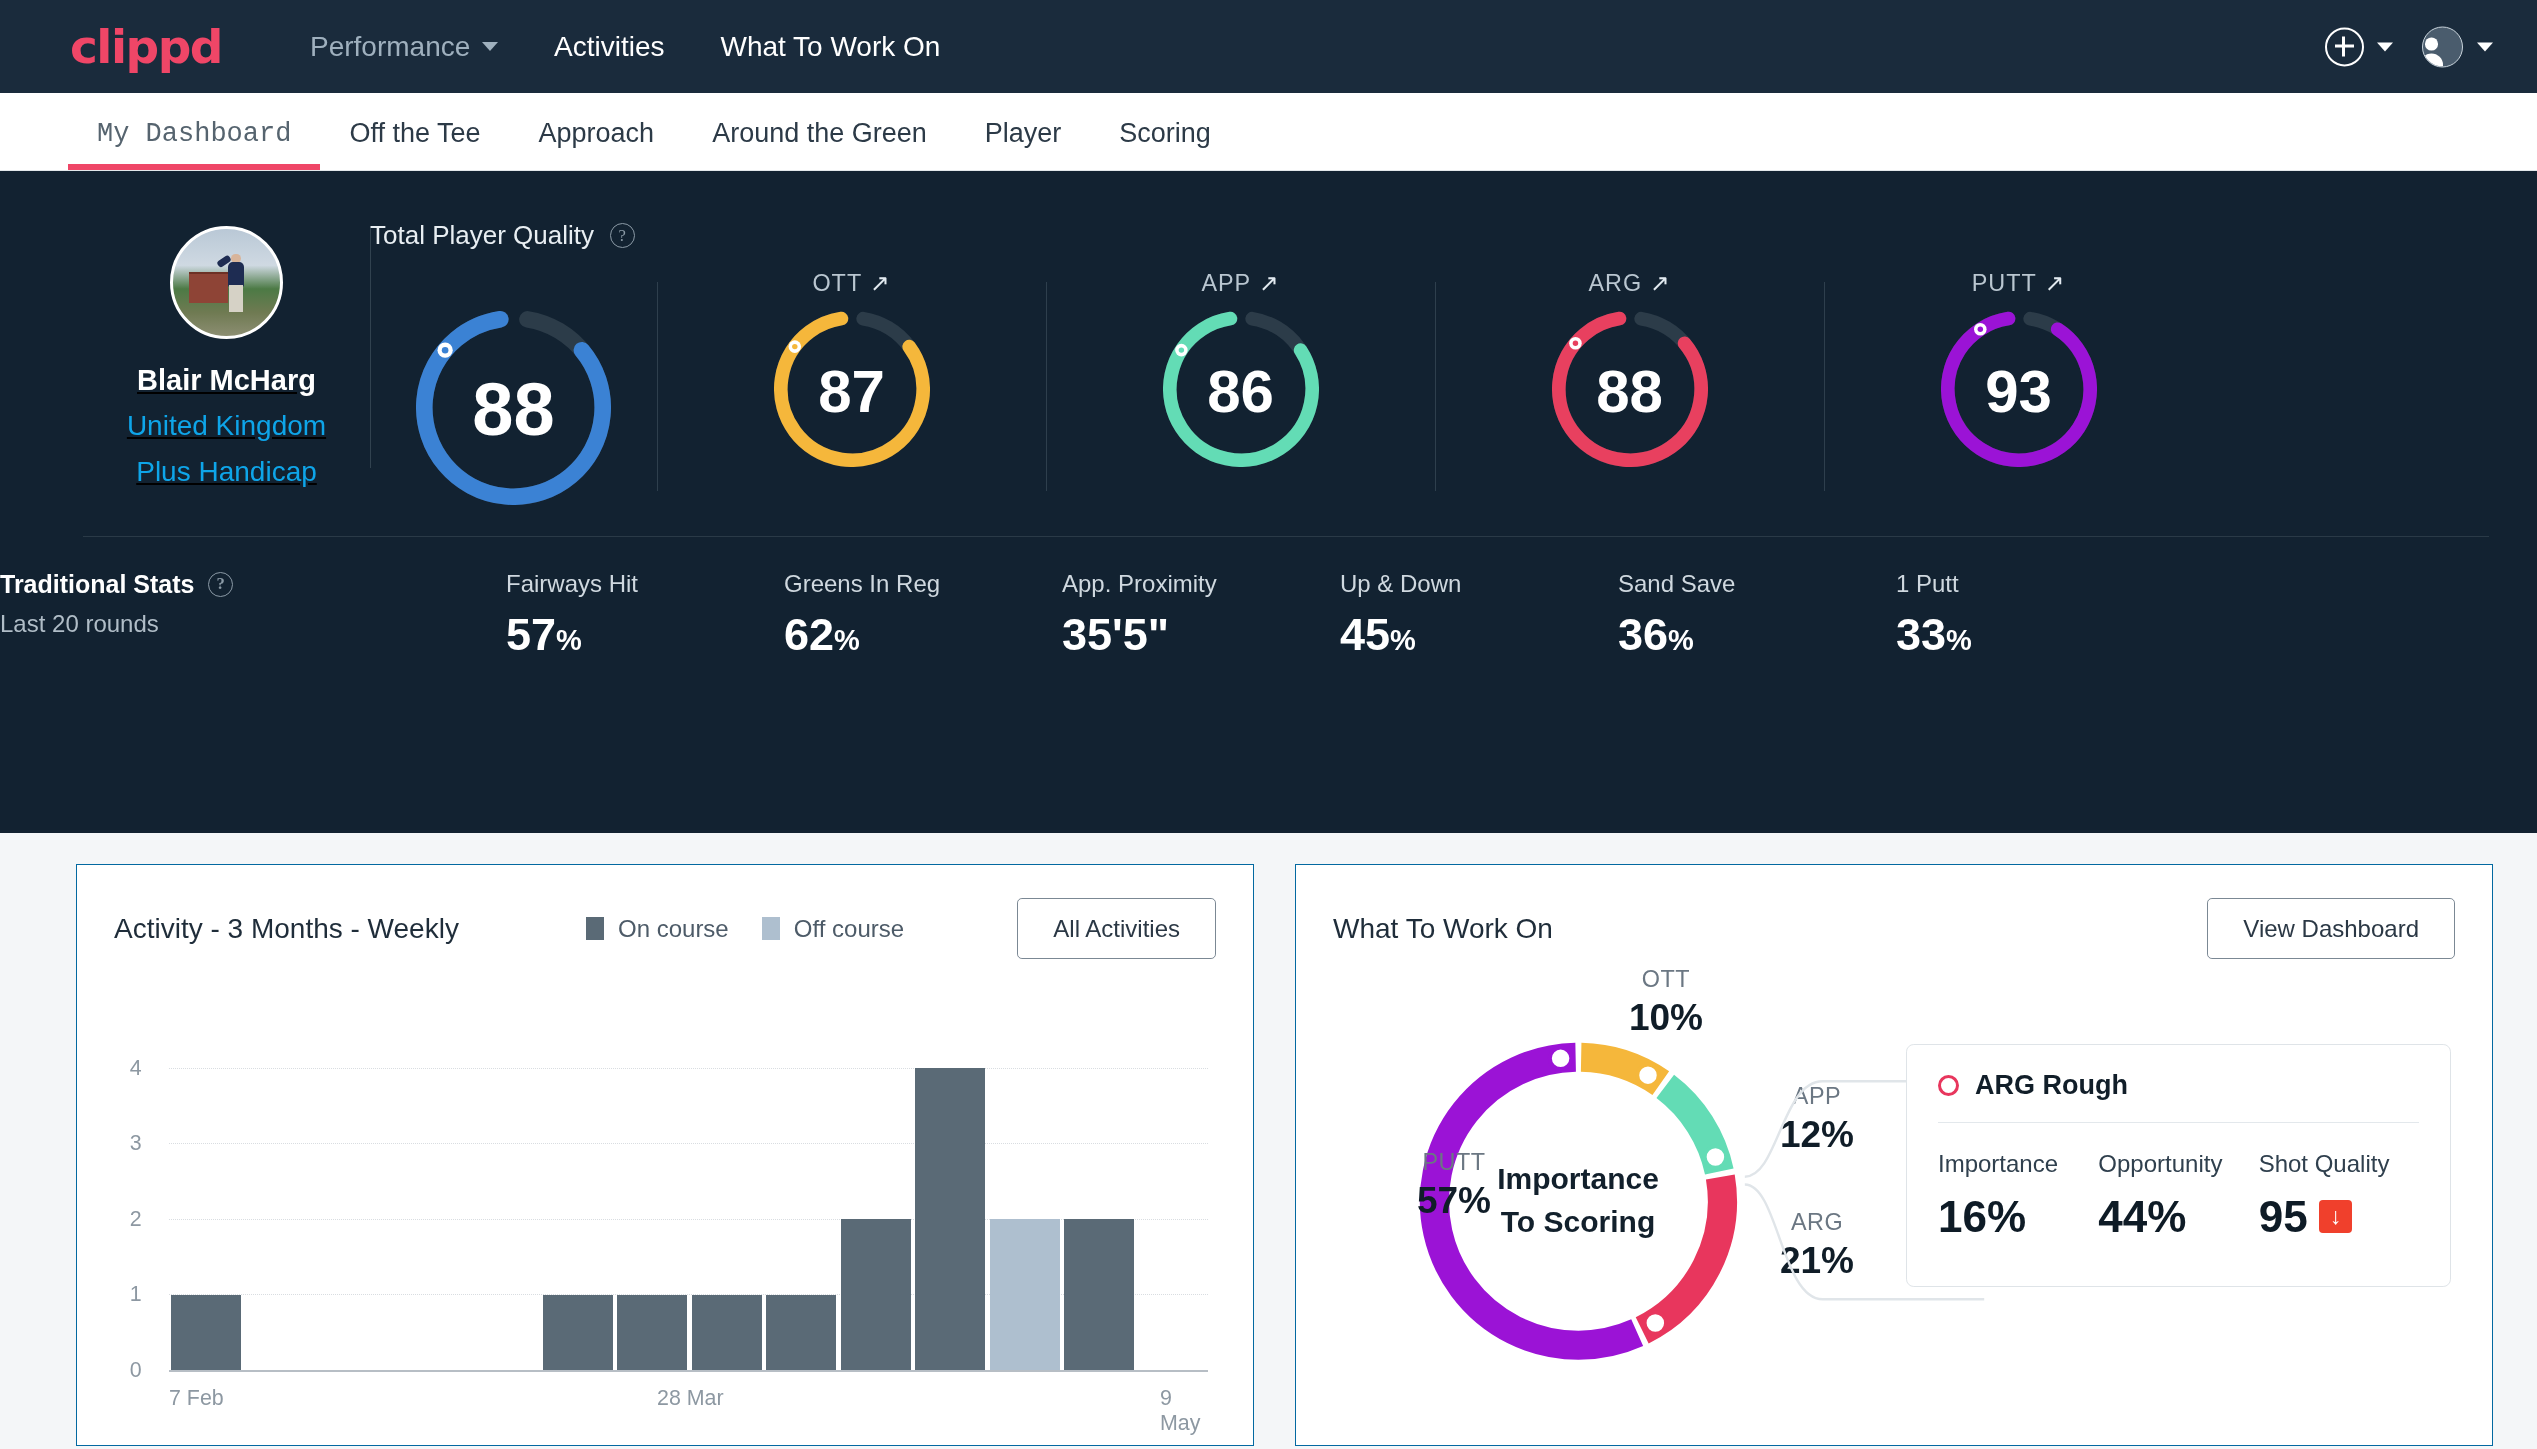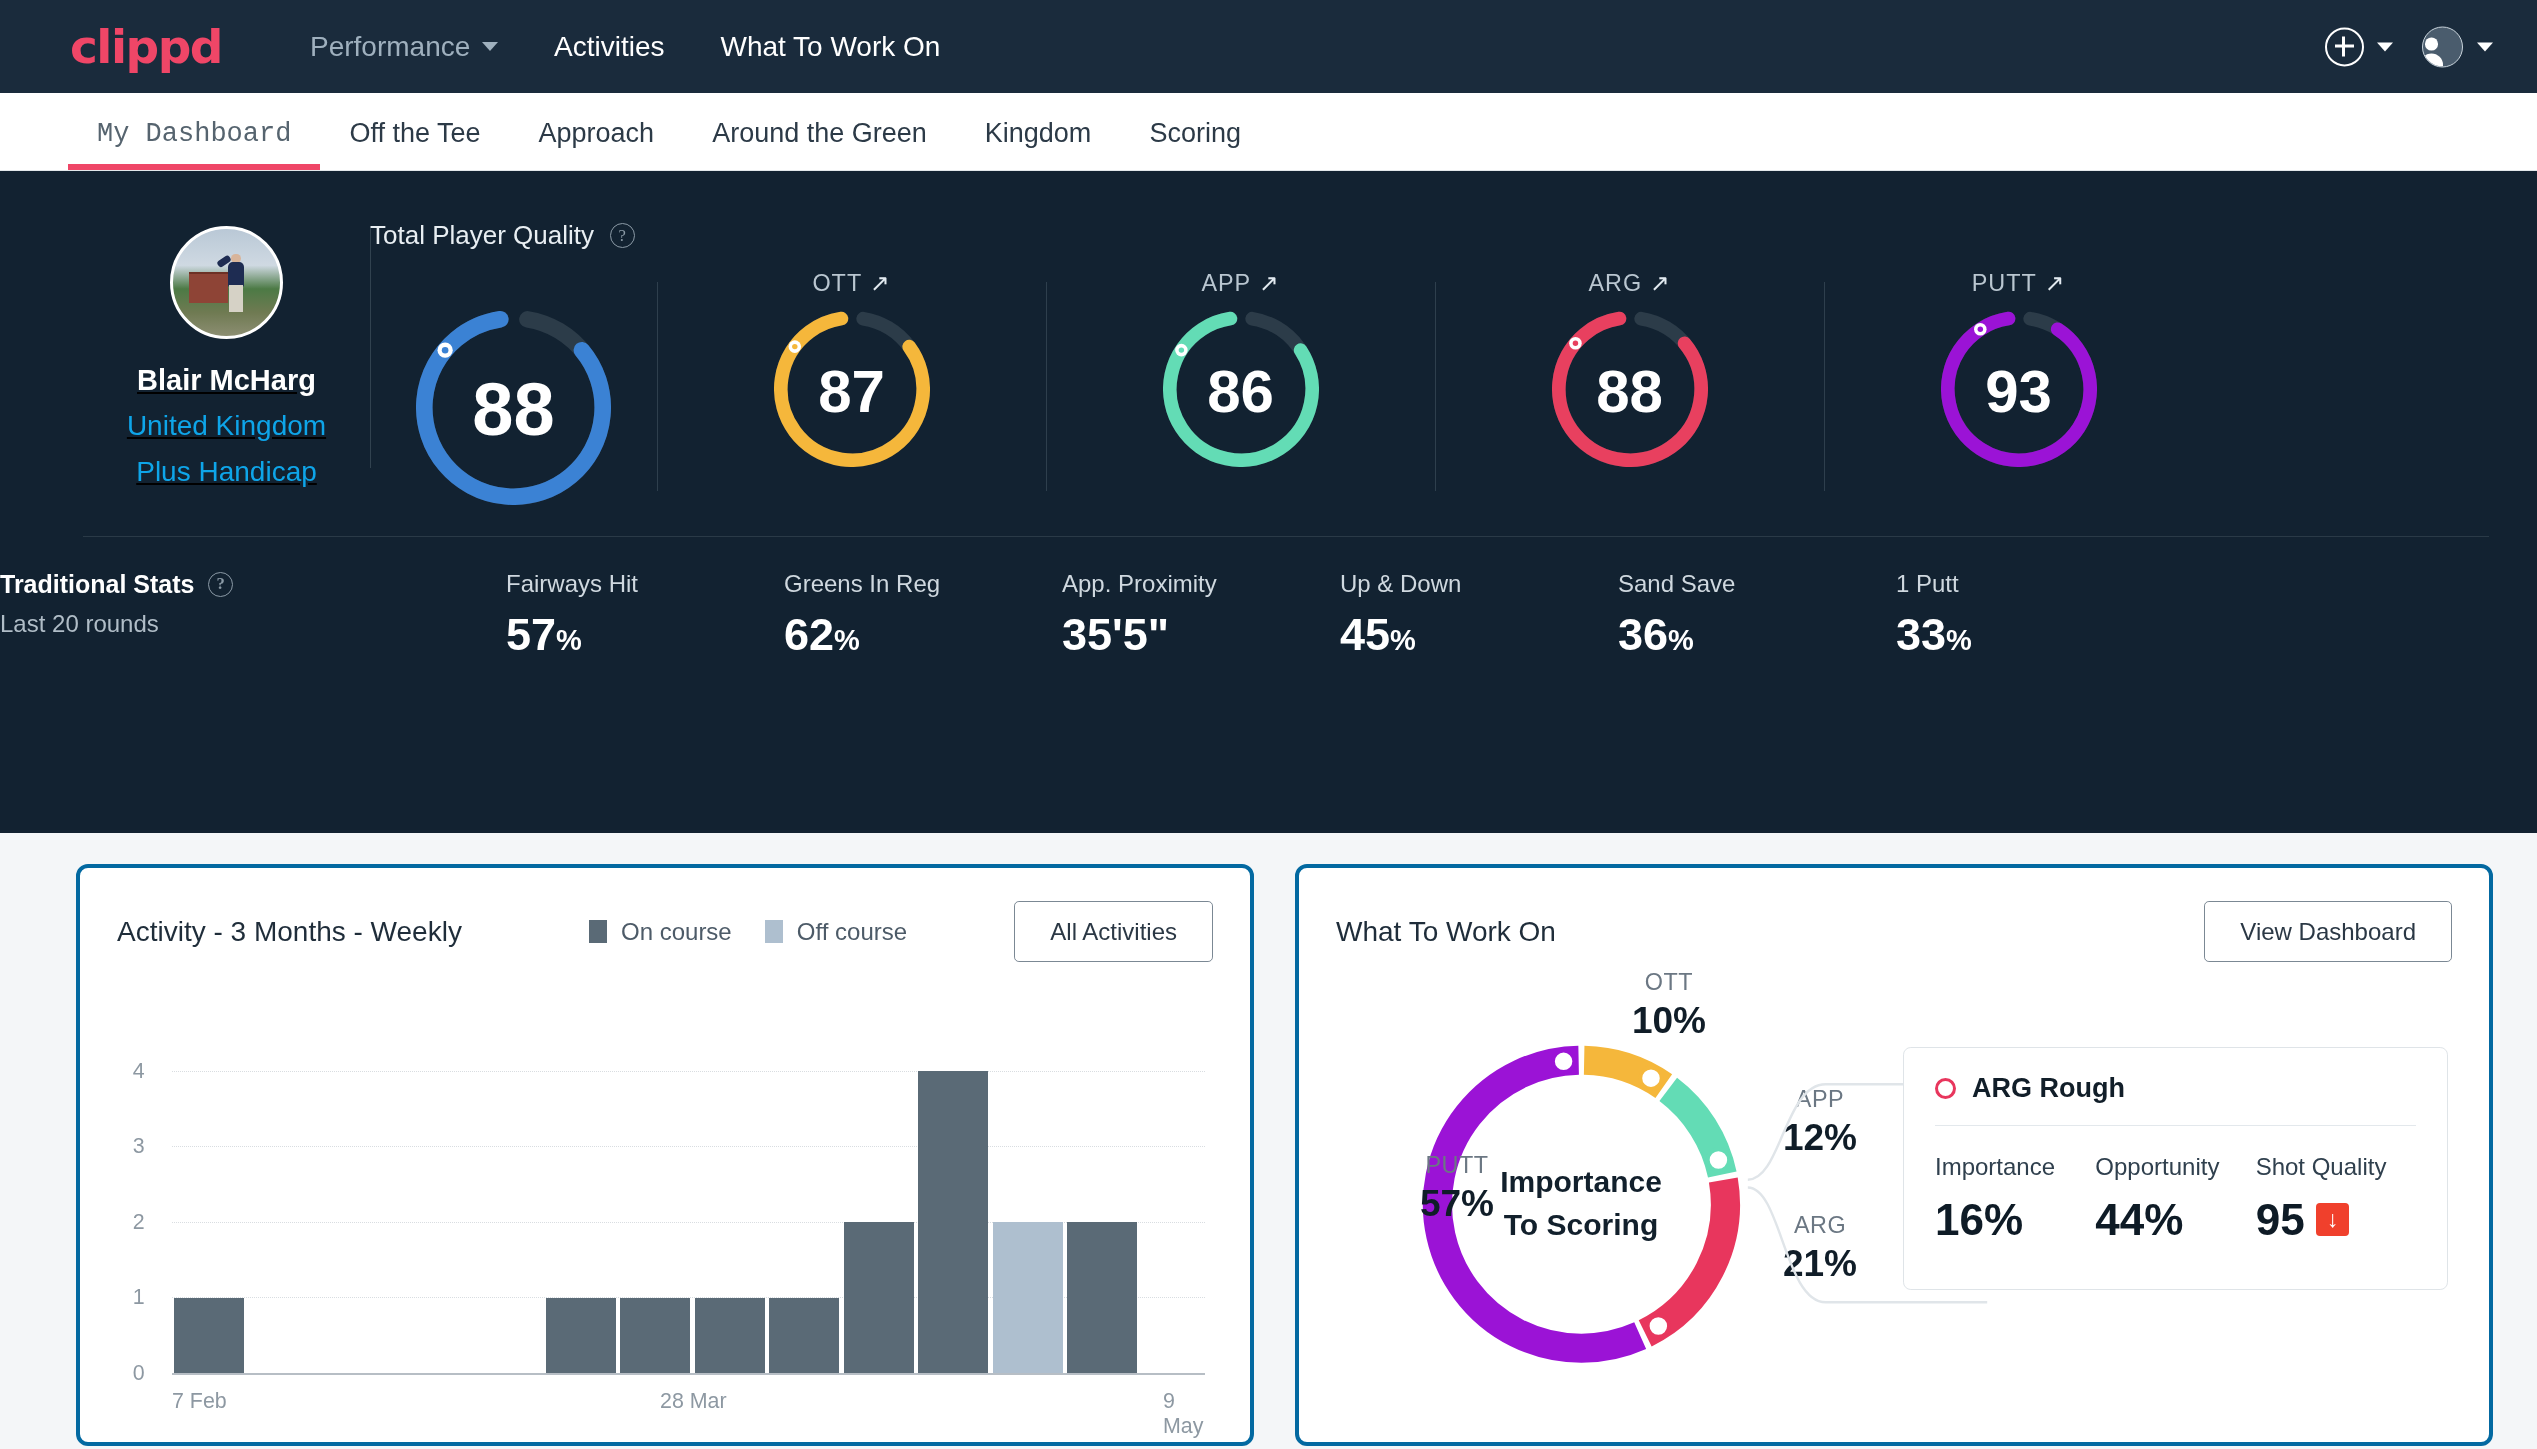--- a/index.html
+++ b/index.html
@@ -165,21 +165,21 @@
   .stat {
     width: 278px;
   }
   .stat-name { font-size: 24px; color: #cfd8df; }
   .stat-val { margin-top: 11.7px; font-size: 45px; font-weight: bold; color: #ffffff; }
   .stat-val .unit { font-size: 29px; font-weight: bold; }
 
   
   .bottom { display: flex; gap: 41px; padding: 31px 45px 0 76px; }
   .card {
-    background: #ffffff; border: 4px solid #0369a1; border-radius: 12px;
+    background: #ffffff; border: 1px solid #0369a1; border-radius: 0;
     position: relative;
   }
   .card-a { width: 1178px; height: 582px; }
   .card-b { flex: 1; height: 582px; }
   .card-head { display:flex; align-items:center; padding: 33px 37px 0 37px; }
   .card-title { font-size: 28px; color: #1f2d3a; font-weight: 500; }
   .legend { display:flex; align-items:center; gap: 33px; margin-left: 127px; }
   .legend-item { display:flex;align-items:center;gap:13.6px;font-size:24px;color:#4d5b68; }
   .sw { width: 18.5px; height: 23.4px; display:inline-block; }
   .btn-outline {
@@ -256,21 +256,21 @@
       <span class="caret"></span>
     </div>
   </div>
 </div>
 
 <div class="tabbar">
   <div class="tab active">My Dashboard</div>
   <div class="tab">Off the Tee</div>
   <div class="tab">Approach</div>
   <div class="tab">Around the Green</div>
-  <div class="tab">Kingdom</div>
+  <div class="tab">Player</div>
   <div class="tab">Scoring</div>
 </div>
 
 <div class="hero">
   <div class="hero-top">
 
     <div class="profile">
       <div class="profile-photo">
         <span class="pp-building"></span>
         <span class="pp-arm"></span>

